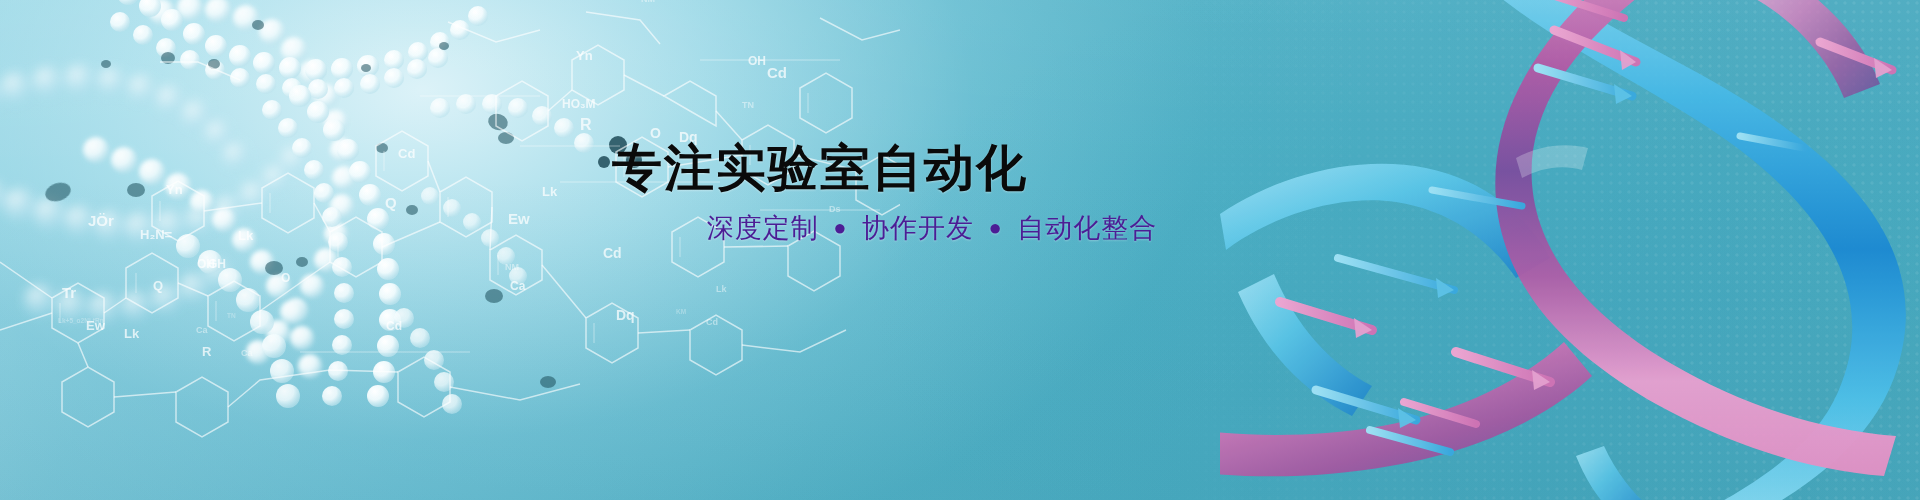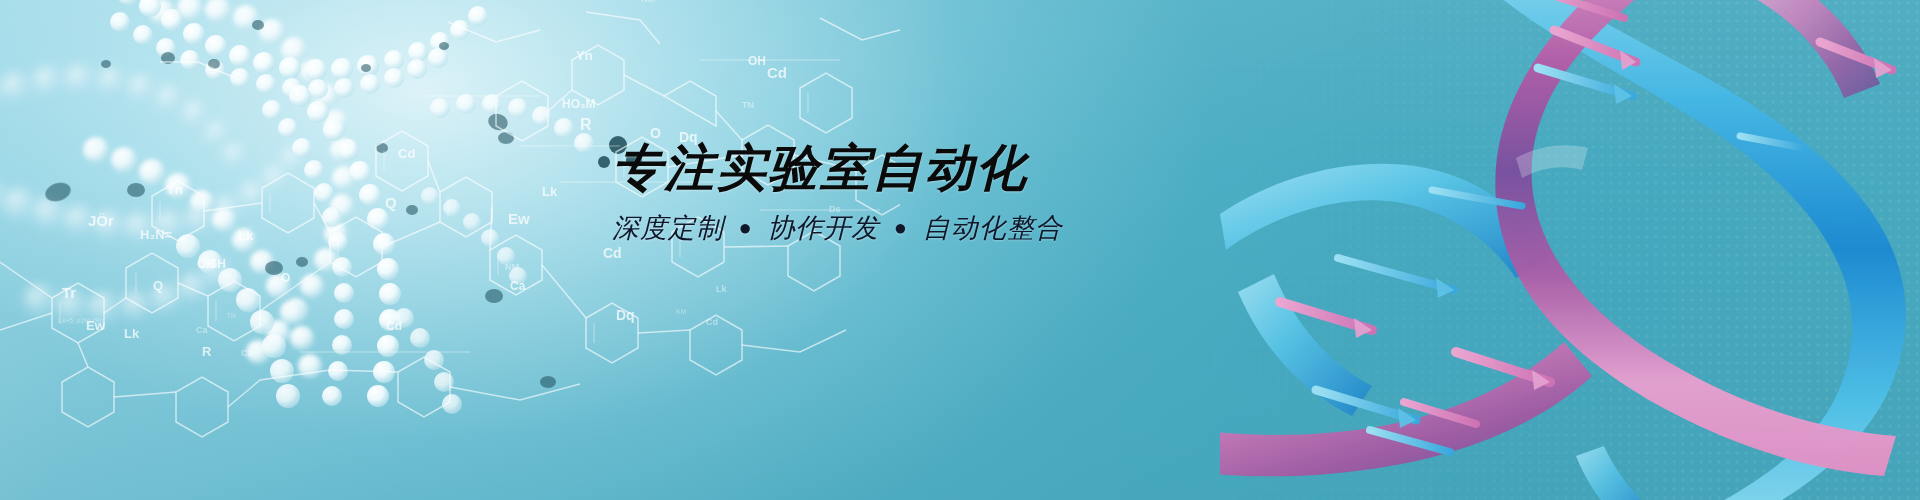--- a/index.html
+++ b/index.html
@@ -76,40 +76,40 @@
     fill:#ffffff; font-family:"Liberation Sans","DejaVu Sans",sans-serif;
     font-weight:700; opacity:.30; font-size:6.5px;
   }
 
   
   .text-block {
     position:absolute;
     left:612px; top:140px;
     width:640px;
     z-index:40;
-    font-style:italic;
   }
   .headline {
     font-size:50px;
     line-height:1.12;
     font-weight:700;
     color:#0a0a0a;
     letter-spacing:2px;
     white-space:nowrap;
     text-shadow:0 1px 2px rgba(255,255,255,0.35);
   }
   .subhead {
     margin-top:16px;
     font-size:27px;
     line-height:1.2;
     font-weight:500;
-    color:#0f172a;
+    color:#4c1d95;
     letter-spacing:1px;
     white-space:nowrap;
     text-shadow:0 1px 2px rgba(255,255,255,0.30);
+    text-align:center;
   }
   .sep { font-size:22px; vertical-align:2px; padding:0 6px; }
 </style>
 </head>
 <body>
 
 <div class="banner">
 
   <div class="bg-base"></div>
   <div class="bg-vignette"></div>

